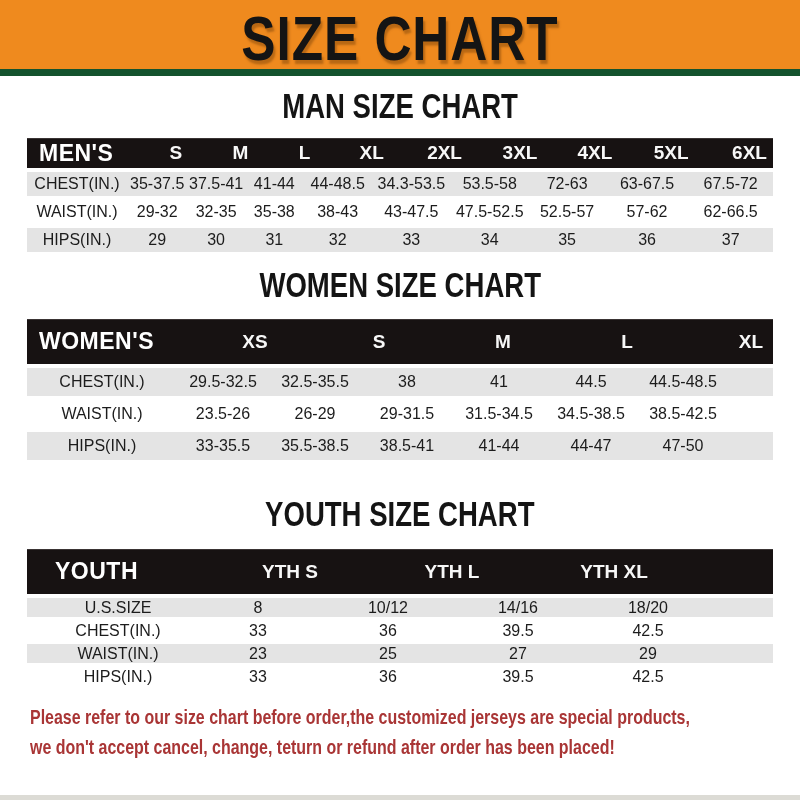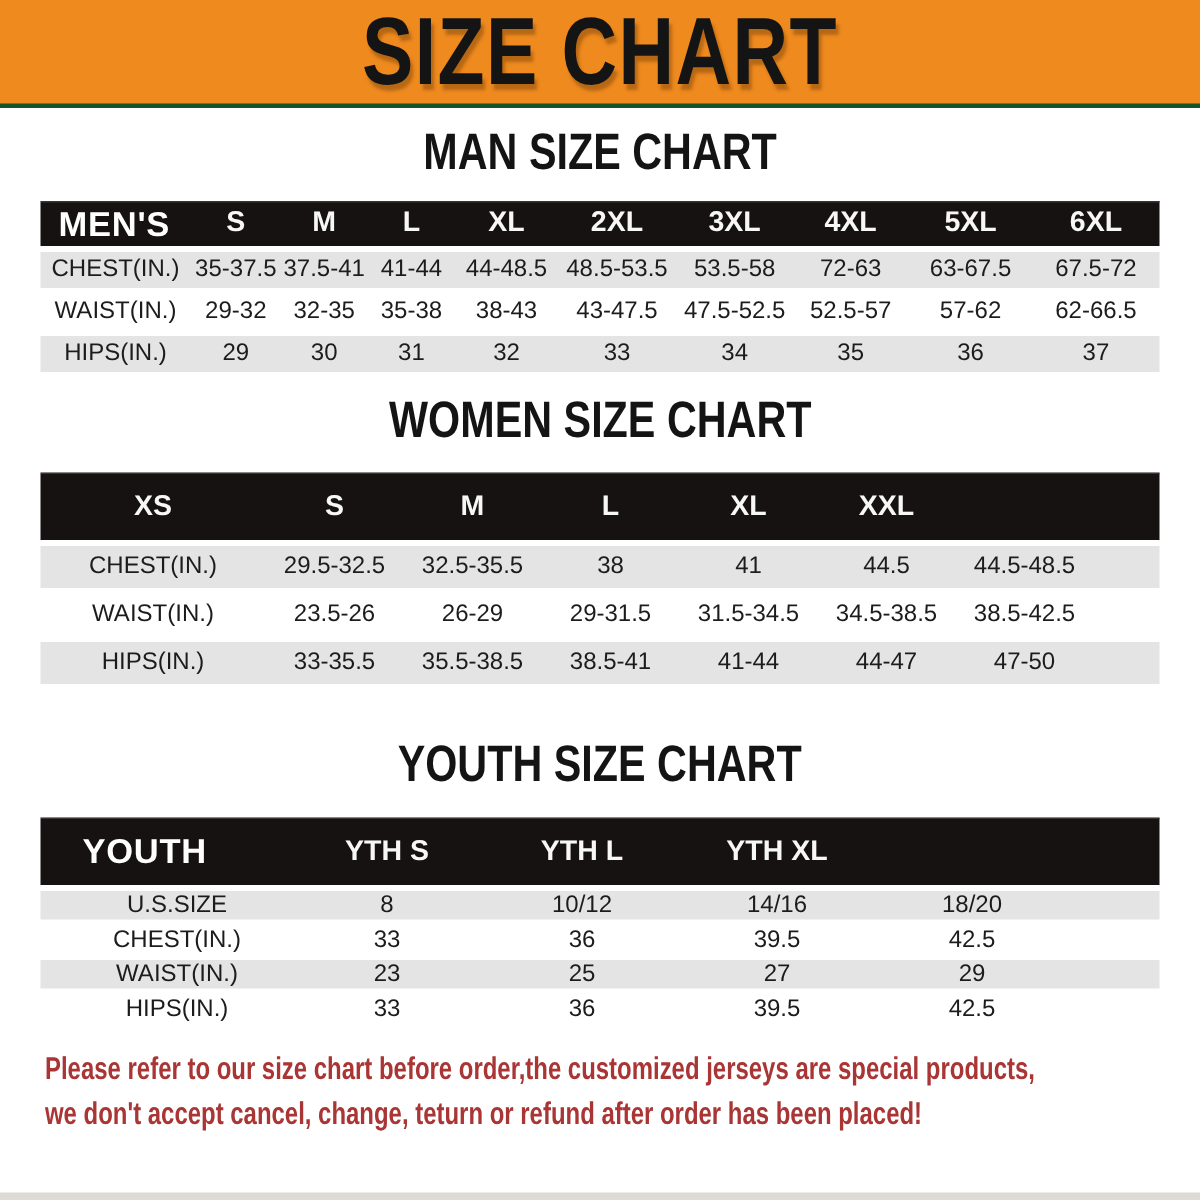--- a/index.html
+++ b/index.html
@@ -4,22 +4,22 @@
 <style>
   html,body { margin:0; padding:0; }
   body {
     width:800px; height:800px; position:relative; overflow:hidden;
     background:#ffffff; font-family:"Liberation Sans", sans-serif;
   }
 
   
   .banner {
     height:69px; background:#ef8a1e;
-    border-bottom:3px solid #14532d;
-    display:flex; align-items:center; justify-content:center;
+    border-bottom:7px solid #14532d;
+    display:flex; align-items:flex-end; justify-content:center;
   }
   .banner-title {
     display:inline-block; font-size:54px; font-weight:800; color:#141414;
     letter-spacing:1px; transform:scale(0.95,1.18);
     text-shadow:2px 3px 2px rgba(80,40,0,0.35);
     white-space:nowrap;
   }
 
   
   .section-title { text-align:center; margin:0; line-height:34px; }
@@ -29,21 +29,21 @@
   }
   #sec-men   .section-title { margin-top:13px; margin-bottom:13px; }
   #sec-women .section-title { margin-top:16px; margin-bottom:15px; }
   #sec-youth .section-title { margin-top:37px; margin-bottom:16px; }
 
   
   .size-table { width:746px; margin:0 auto; }
   .trow { display:grid; align-items:center; }
   .trow.data { margin-top:4px; background:#ffffff; }
   .trow.data.stripe { background:#e4e4e4; }
-  .thead { background:#171212; box-shadow:0 1px 0 #3a3434 inset; }
+  .thead { background:#171212; box-shadow:0 1px 0 #3a3434 inset;gap:32px; }
   .table-men   .thead { height:30px; }
   .table-women .thead, .table-youth .thead { height:45px; }
   .table-men   .trow.data { height:24px; }
   .table-women .trow.data { height:28px; }
   .table-youth .trow.data { height:19px; }
 
   .table-men   .trow { grid-template-columns:100px 0.82fr 0.78fr 0.80fr 0.92fr 1.08fr 1.05fr 1.05fr 1.12fr 1.15fr; }
   .table-women .trow { grid-template-columns:150px 92px 92px 92px 92px 92px 92px 1fr; }
   .table-youth .trow { grid-template-columns:150px 130px 130px 130px 130px 1fr;padding-left:16px; }
 
@@ -87,21 +87,21 @@
         <div class="cell">4XL</div>
         <div class="cell">5XL</div>
         <div class="cell">6XL</div>
       </div>
       <div class="trow data stripe">
         <div class="cell label-cell-data">CHEST(IN.)</div>
         <div class="cell">35-37.5</div>
         <div class="cell">37.5-41</div>
         <div class="cell">41-44</div>
         <div class="cell">44-48.5</div>
-        <div class="cell">48.5-53.5</div>
+        <div class="cell">34.3-53.5</div>
         <div class="cell">53.5-58</div>
         <div class="cell">72-63</div>
         <div class="cell">63-67.5</div>
         <div class="cell">67.5-72</div>
       </div>
       <div class="trow data">
         <div class="cell label-cell-data">WAIST(IN.)</div>
         <div class="cell">29-32</div>
         <div class="cell">32-35</div>
         <div class="cell">35-38</div>
@@ -126,20 +126,21 @@
       </div>
     </div>
 </section>
 
 <section id="sec-women">
   <h2 class="section-title">
     <span>WOMEN SIZE CHART</span>
   </h2>
   <div class="size-table table-women">
       <div class="trow thead">
+        <div class="cell label-cell">WOMEN'S</div>
         <div class="cell">XS</div>
         <div class="cell">S</div>
         <div class="cell">M</div>
         <div class="cell">L</div>
         <div class="cell">XL</div>
         <div class="cell">XXL</div>
       </div>
       <div class="trow data stripe">
         <div class="cell label-cell-data">CHEST(IN.)</div>
         <div class="cell">29.5-32.5</div>

